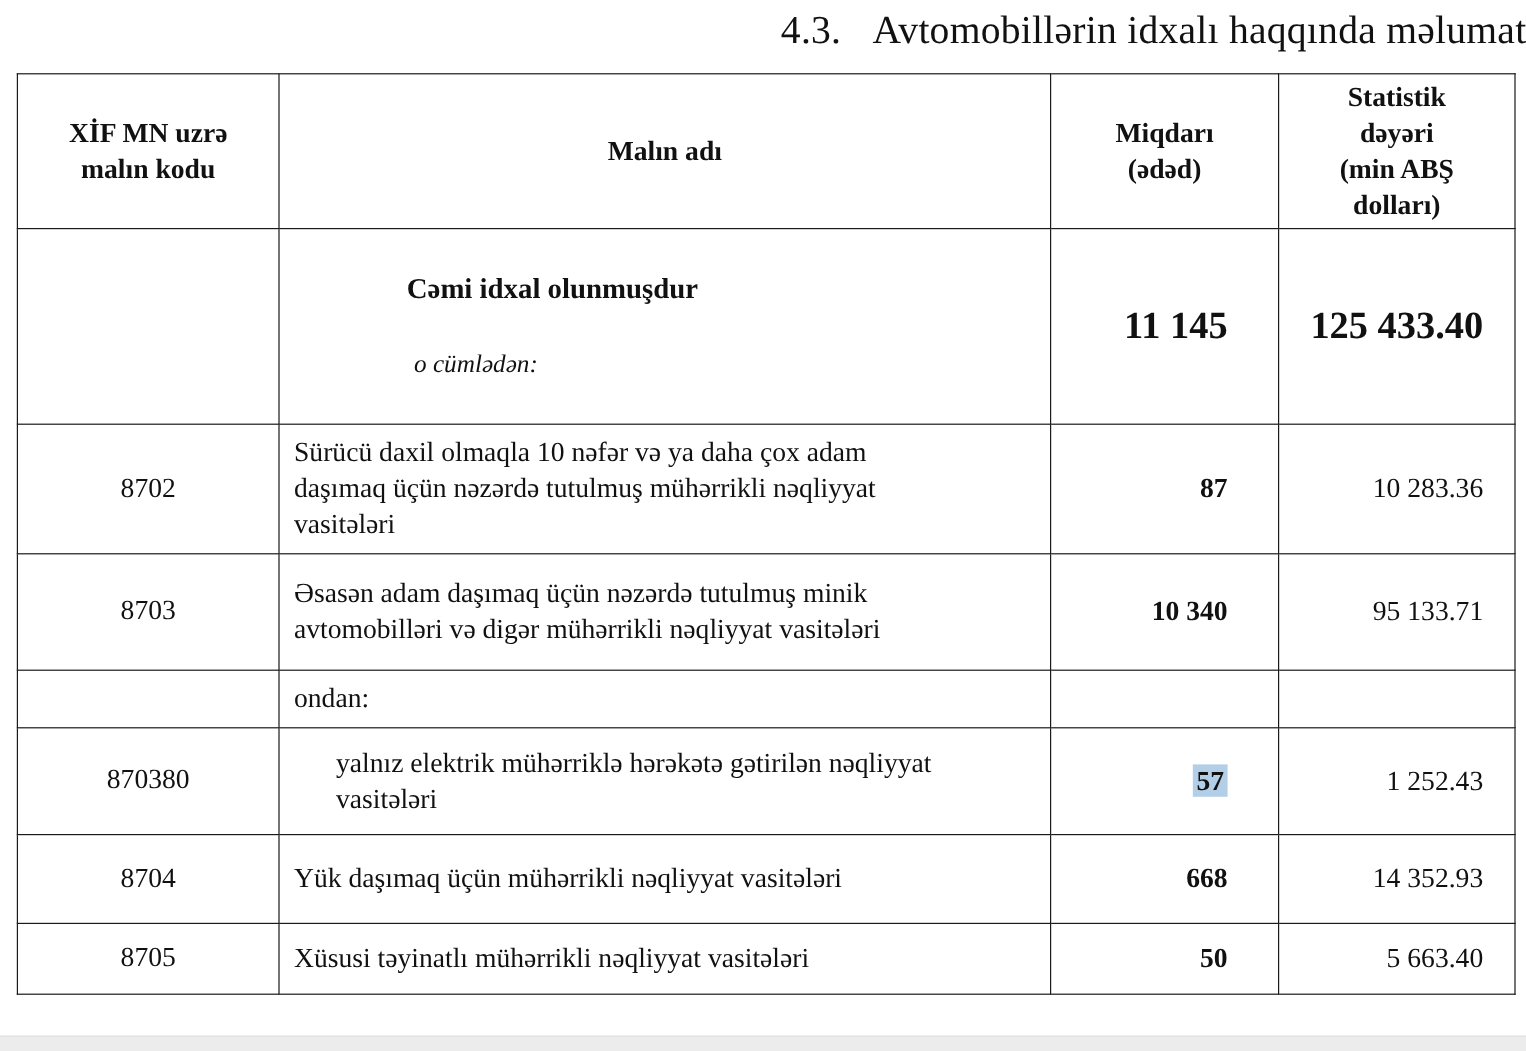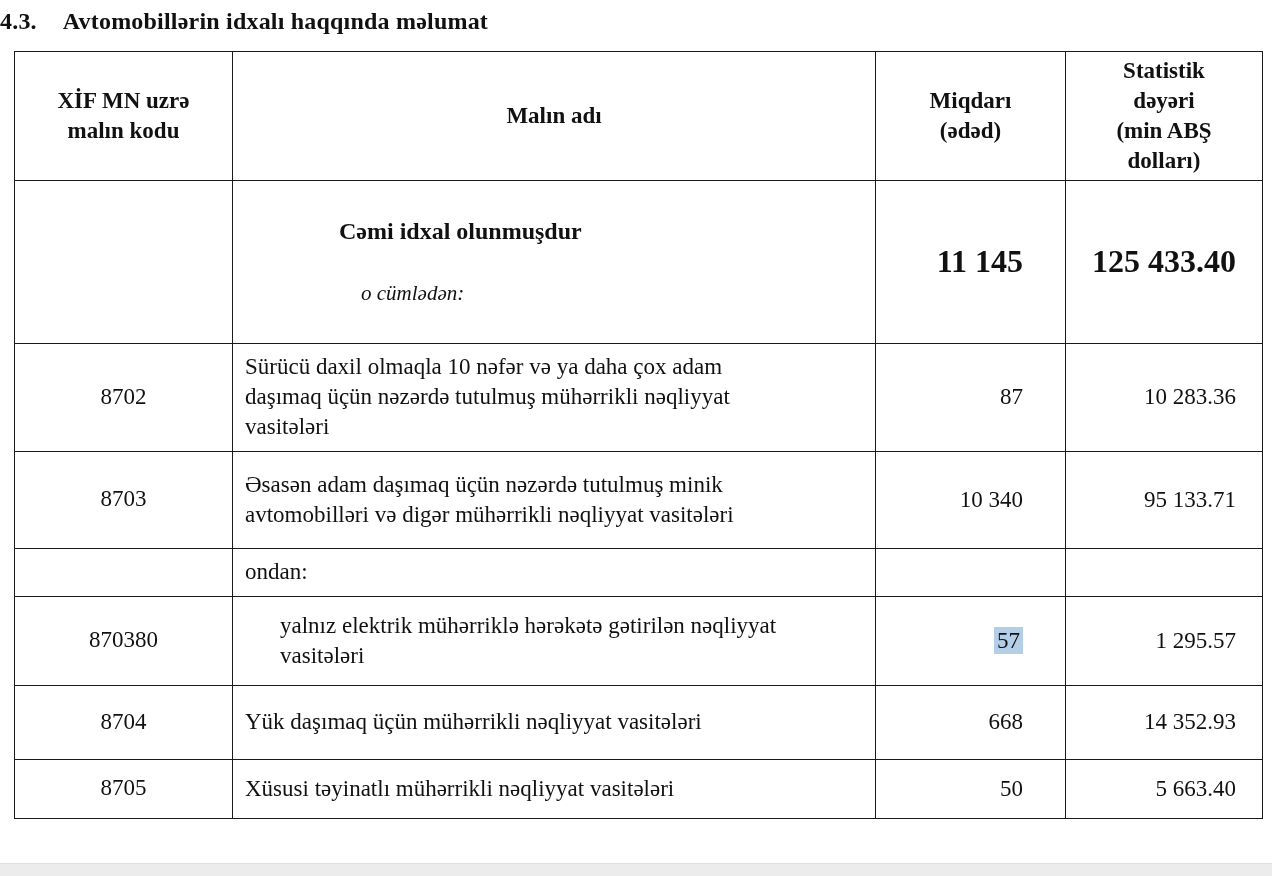--- a/index.html
+++ b/index.html
@@ -6,23 +6,23 @@
   html, body { margin: 0; padding: 0; }
   body {
     width: 1272px; height: 876px;
     background: #ffffff;
     color: #111111;
     font-family: "Liberation Serif", serif;
     position: relative;
     overflow: hidden;
   }
   .title {
-    text-align: left;
-    font-size: 24px;
-    font-weight: bold;
+    text-align: right;
+    font-size: 33px;
+    font-weight: normal;
     margin: 8px 0 0 0;
     letter-spacing: 0.2px;
   }
   .title .num { margin-right: 26px; }
 
   table.import-table {
     border-collapse: collapse;
     table-layout: fixed;
     width: 1248px;
     margin: 16px 0 0 14px;
@@ -38,22 +38,22 @@
     text-align: center;
     line-height: 1.3;
     padding: 4px 6px;
   }
   td.code { text-align: center; padding: 4px 8px; line-height: 1.25; }
   td.name { text-align: left; padding: 6px 14px 6px 12px; line-height: 1.3; }
   td.name.indent { padding-left: 47px; }
   td.name.center { text-align: left; }
   td.name-total { padding-left: 106px; }
   .name-total .b { font-weight: bold; font-size: 24px; }
-  .name-total .i { font-style: italic; font-size: 21px; padding-left: 6px; margin-top: 2px; margin-left: 16px; }
-  td.qty { text-align: right; padding-right: 42px; white-space: normal; }
+  .name-total .i { font-style: italic; font-size: 21px; padding-left: 6px; margin-top: 2px; }
+  td.qty { text-align: right; padding-right: 42px; white-space: normal; font-weight: bold; }
   td.val { text-align: right; padding-right: 26px; white-space: normal; }
   tr.r-total td.qty, tr.r-total td.val { font-weight: bold; font-size: 32px; }
   .sel {
     background: var(--sel, #b3cfe8);
     padding: 1px 3px;
   }
   .bottom-strip {
     position: absolute;
     left: 0; bottom: 0;
     width: 100%; height: 13px;
@@ -124,21 +124,21 @@
         <td class="qty"></td>
         <td class="val"></td>
       </tr>
 
 
       <tr style="height:89px">
         <td class="code">870380</td>
         <td class="name indent">yalnız elektrik mühərriklə hərəkətə gətirilən nəqliyyat
 vasitələri</td>
         <td class="qty"><span class="sel">57</span></td>
-        <td class="val">1 295.57</td>
+        <td class="val">1 252.43</td>
       </tr>
 
       <tr style="height:74px">
         <td class="code">8704</td>
         <td class="name">Yük daşımaq üçün mühərrikli nəqliyyat vasitələri</td>
         <td class="qty">668</td>
         <td class="val">14 352.93</td>
       </tr>
 
       <tr style="height:59px">

